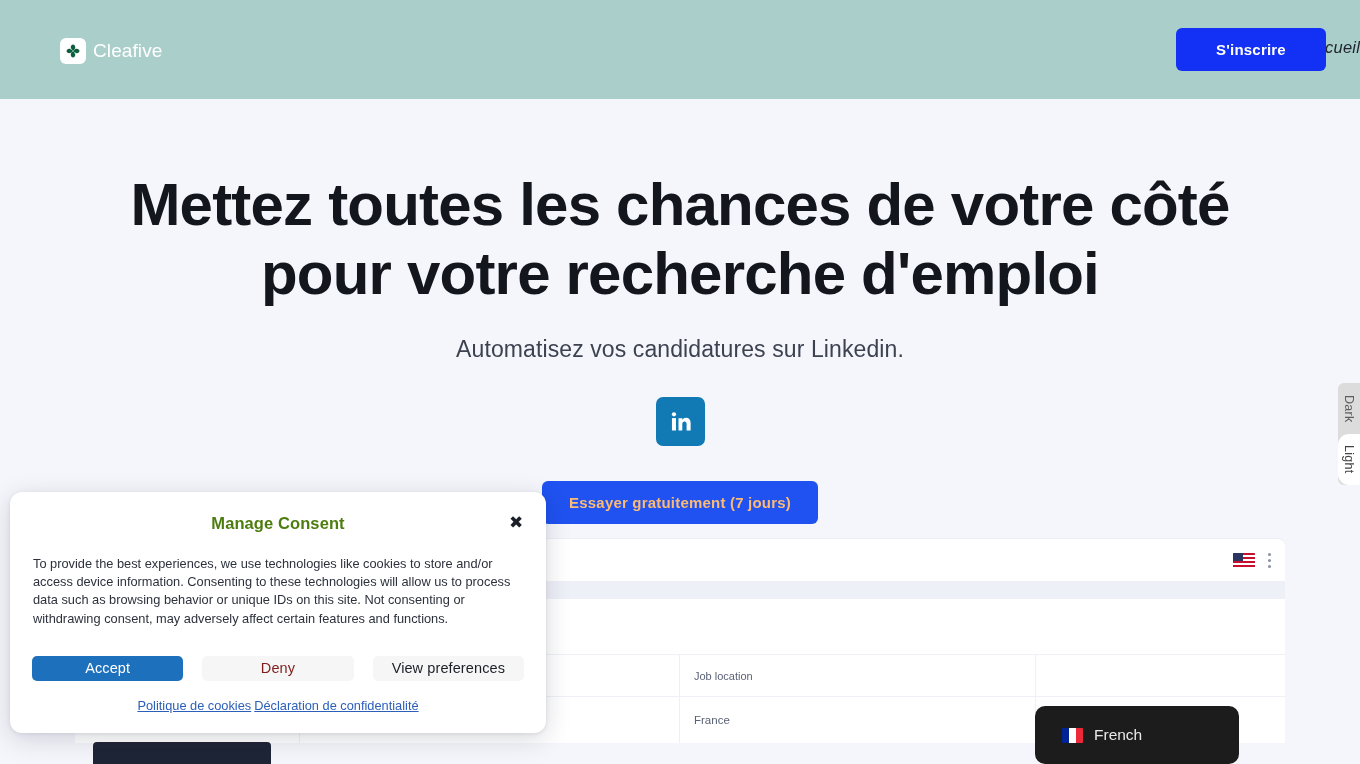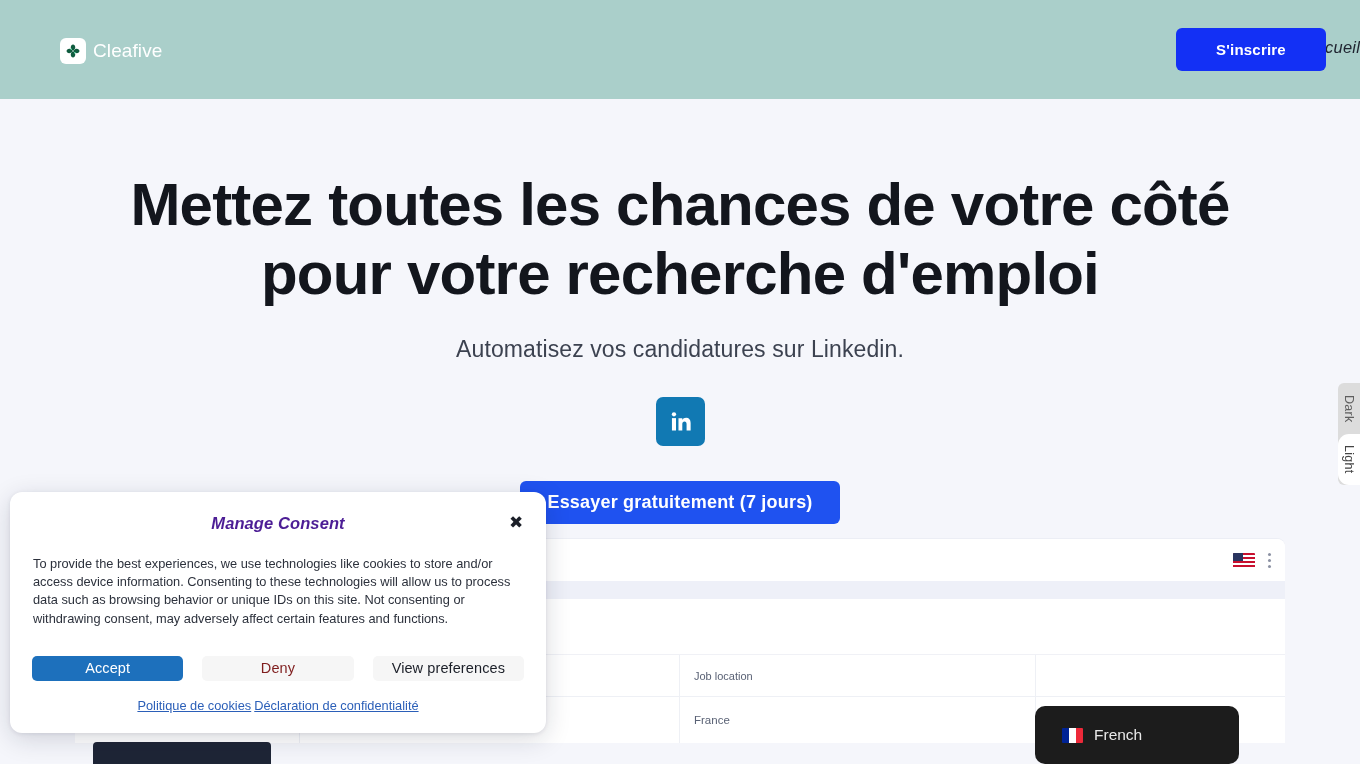--- a/index.html
+++ b/index.html
@@ -128,25 +128,25 @@
     text-decoration: none;
     cursor: pointer;
   }
   .linkedin-icon svg { display: block; }
 
   .cta-wrap { margin-top: 35px; display: flex; justify-content: center; }
   .cta-btn {
     height: 43px;
     padding: 0 27px;
     background: #1f52f0;
-    color: #ffffff;
+    color: #fdba74;
     border: none;
     border-radius: 6px;
     font-family: inherit;
-    font-size: 18px;
+    font-size: 15px;
     font-weight: 700;
     letter-spacing: .2px;
     cursor: pointer;
   }
 
   
   .app-preview {
     position: absolute;
     left: 75px;
     top: 539px;
@@ -343,23 +343,22 @@
     z-index: 10;
   }
   .consent-head {
     position: relative;
     text-align: center;
     padding: 6px 0 0;
   }
   .consent-title {
     font-size: 16.5px;
     font-weight: 700;
-    color: #4c1d95;
+    color: #4d7c0f;
     letter-spacing: .1px;
-    font-style: italic;
   }
   .consent-close {
     position: absolute;
     right: -4px;
     top: 2px;
     width: 24px;
     height: 24px;
     border: none;
     background: transparent;
     font-size: 17px;

